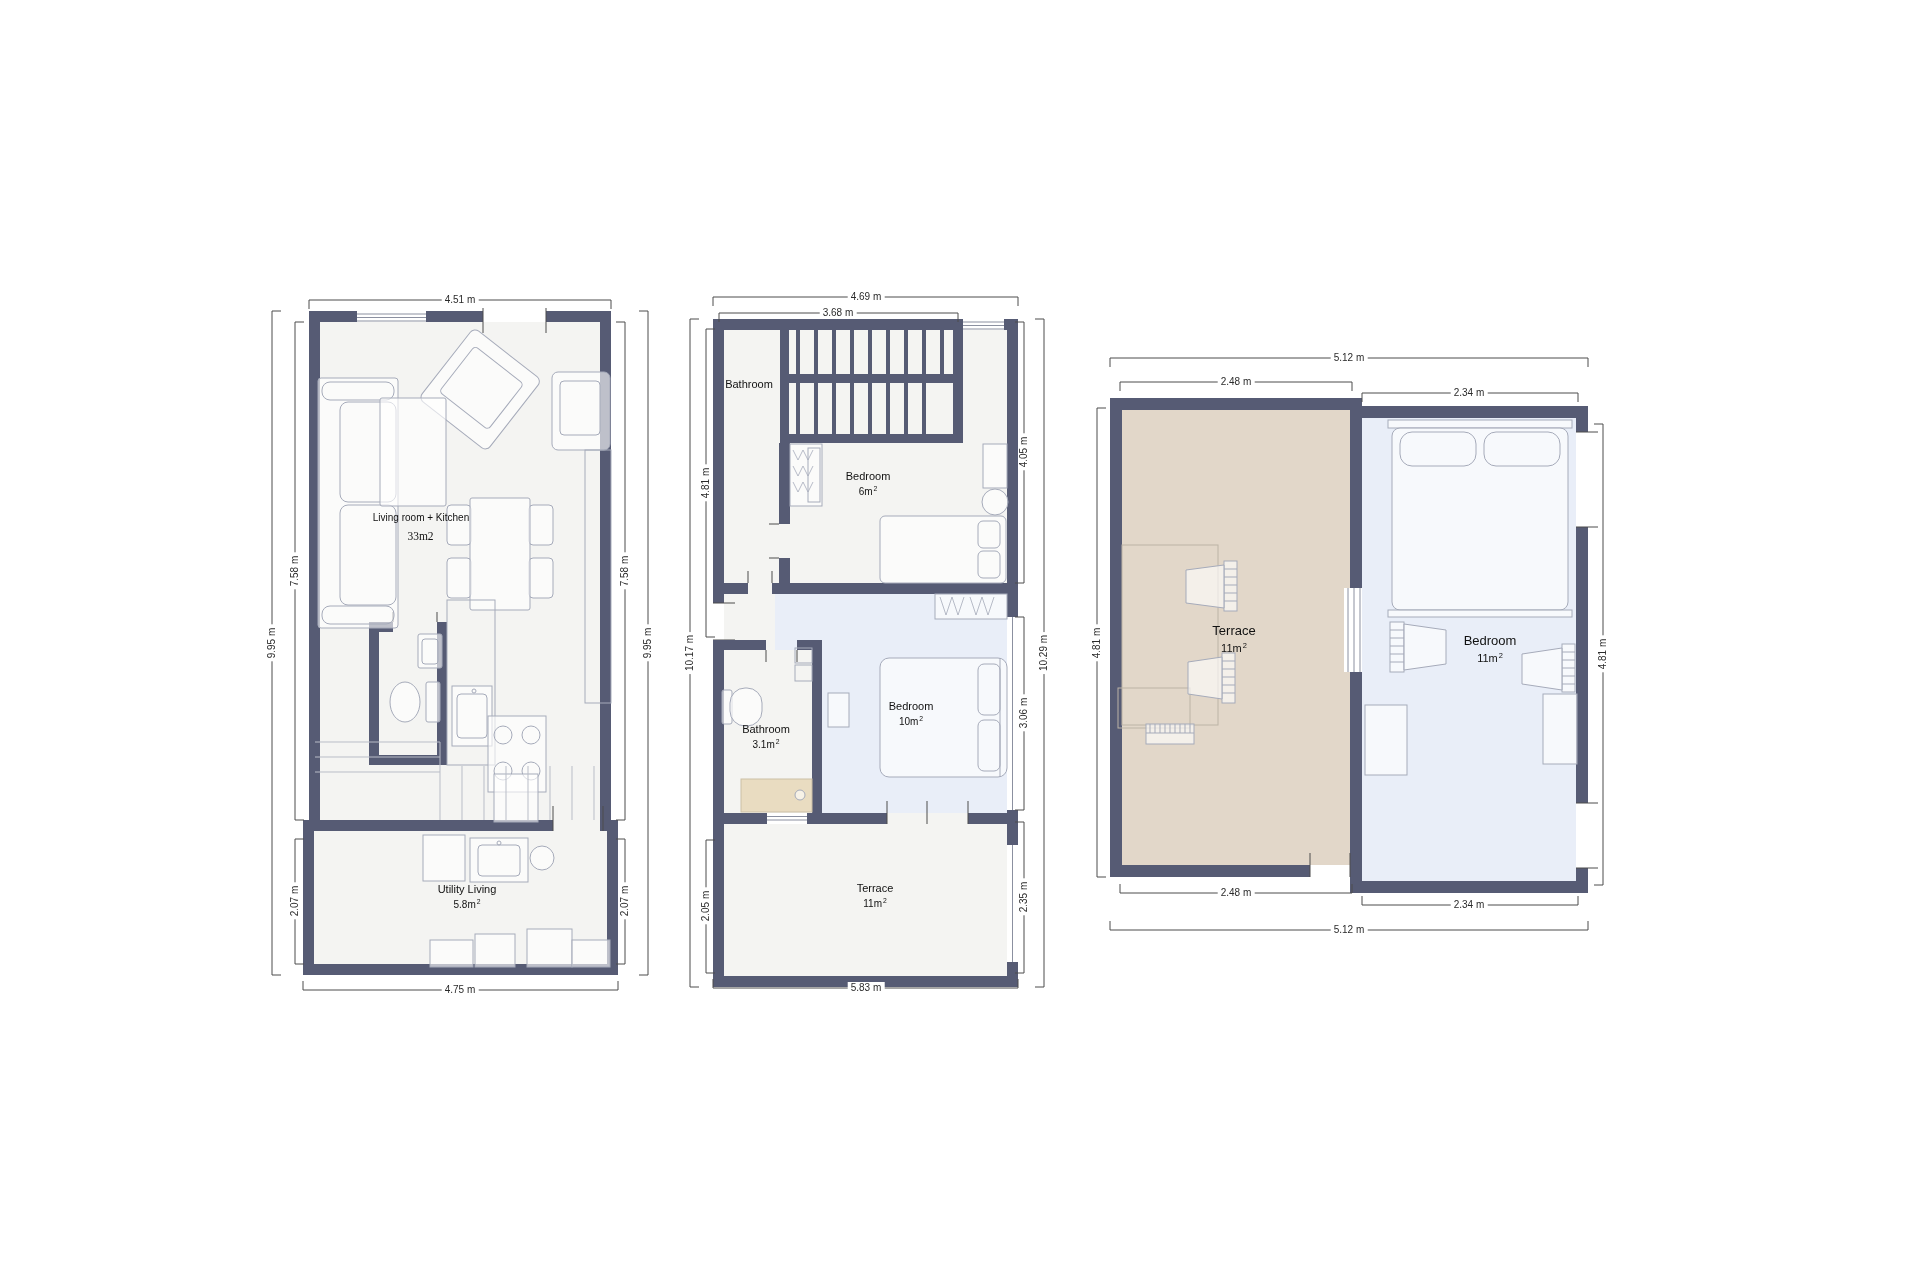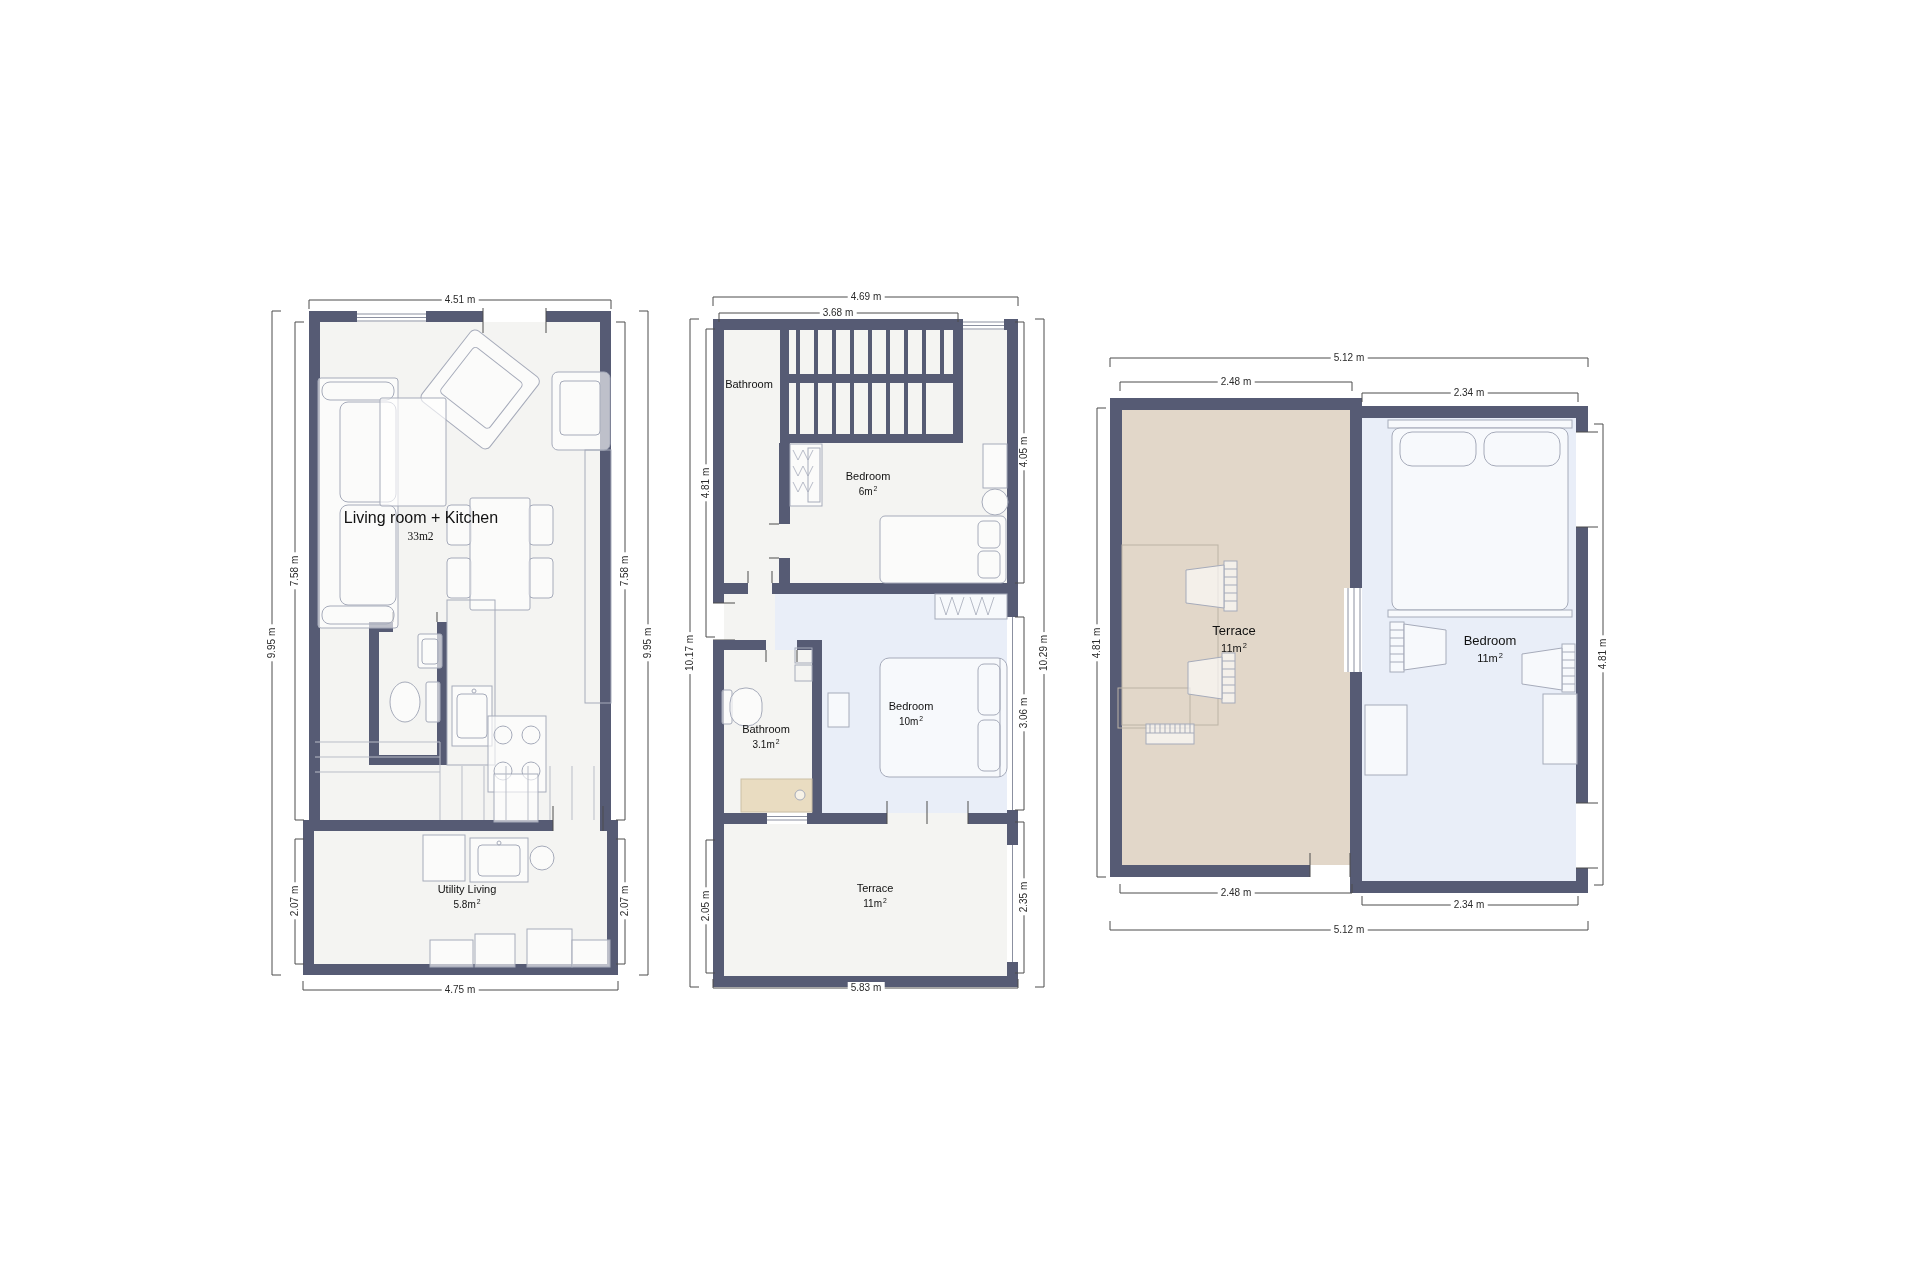--- a/index.html
+++ b/index.html
@@ -20,21 +20,21 @@
   .dimline{stroke:#4d4d4d;stroke-width:1;fill:none;}
   .stairlt{stroke:#b9bdc7;stroke-width:1;fill:none;}
   .tread{stroke:#565b74;stroke-width:4;fill:none;}
   .hatch{stroke:#a6abba;stroke-width:0.8;fill:none;}
   .dim{position:absolute;font-size:10px;color:#2b2b2b;background:#ffffff;padding:0 3px;
        transform:translate(-50%,-50%);white-space:nowrap;line-height:12px;}
   .dim.v{transform:translate(-50%,-50%) rotate(-90deg);}
   .room{position:absolute;text-align:center;transform:translate(-50%,-50%);color:#111;white-space:nowrap;}
   .room .nm{font-size:11px;line-height:13px;}
   .room .ar{font-size:10px;line-height:12px;}
-  .room.lg .nm{font-size:16px;line-height:17px;}
+  .room.lg .nm{font-size:10px;line-height:17px;}
   .room.lg .ar{font-size:11.5px;line-height:14px;font-family:Liberation Serif, serif;}
   .room.md .nm{font-size:13px;line-height:16px;}
   .room.md .ar{font-size:11px;line-height:14px;}
   .room sup{font-size:68%;margin-left:1px;}
 </style>
 </head>
 <body>
 
 <div class="canvas">
 

